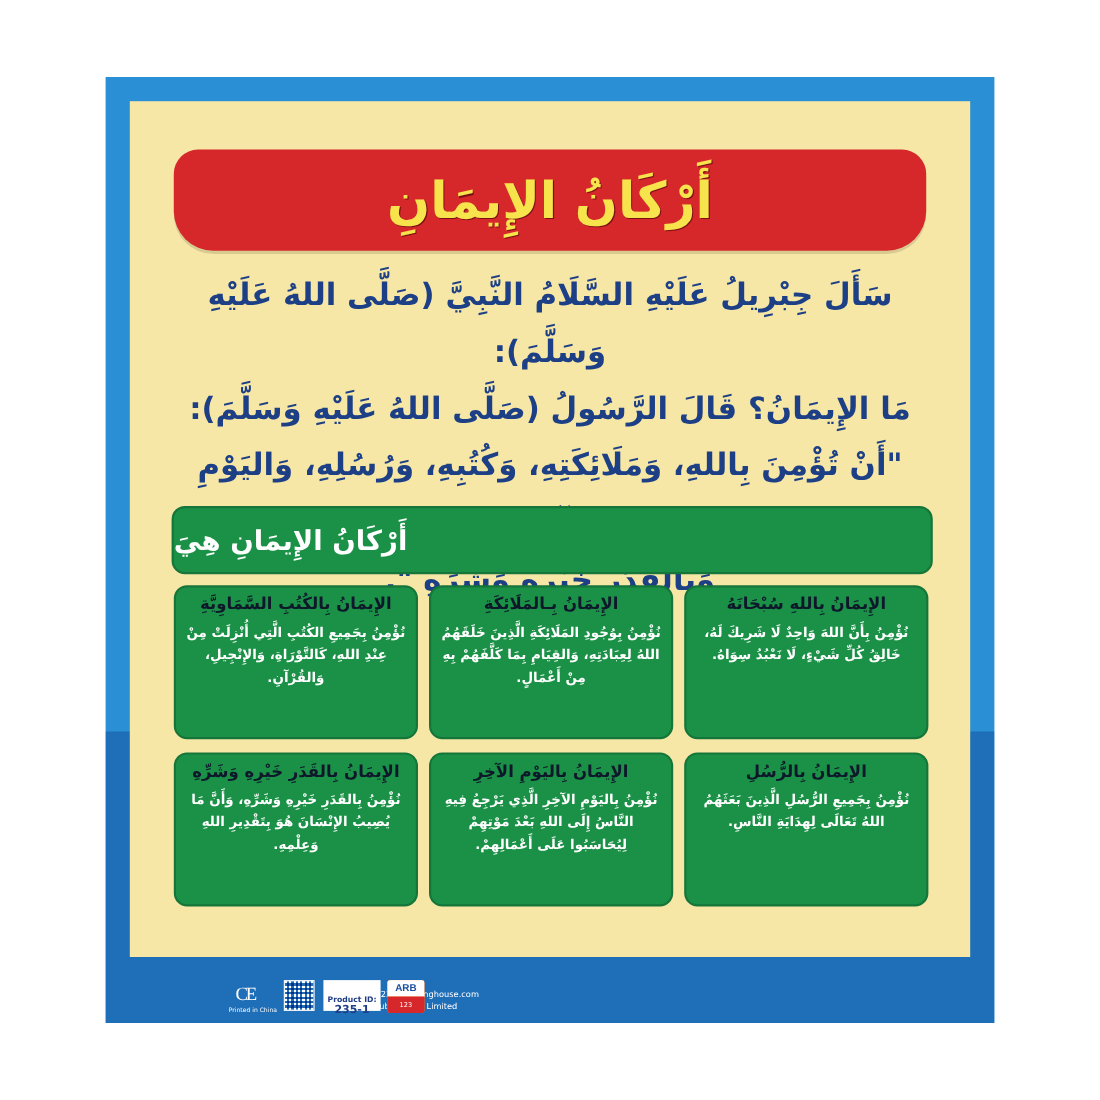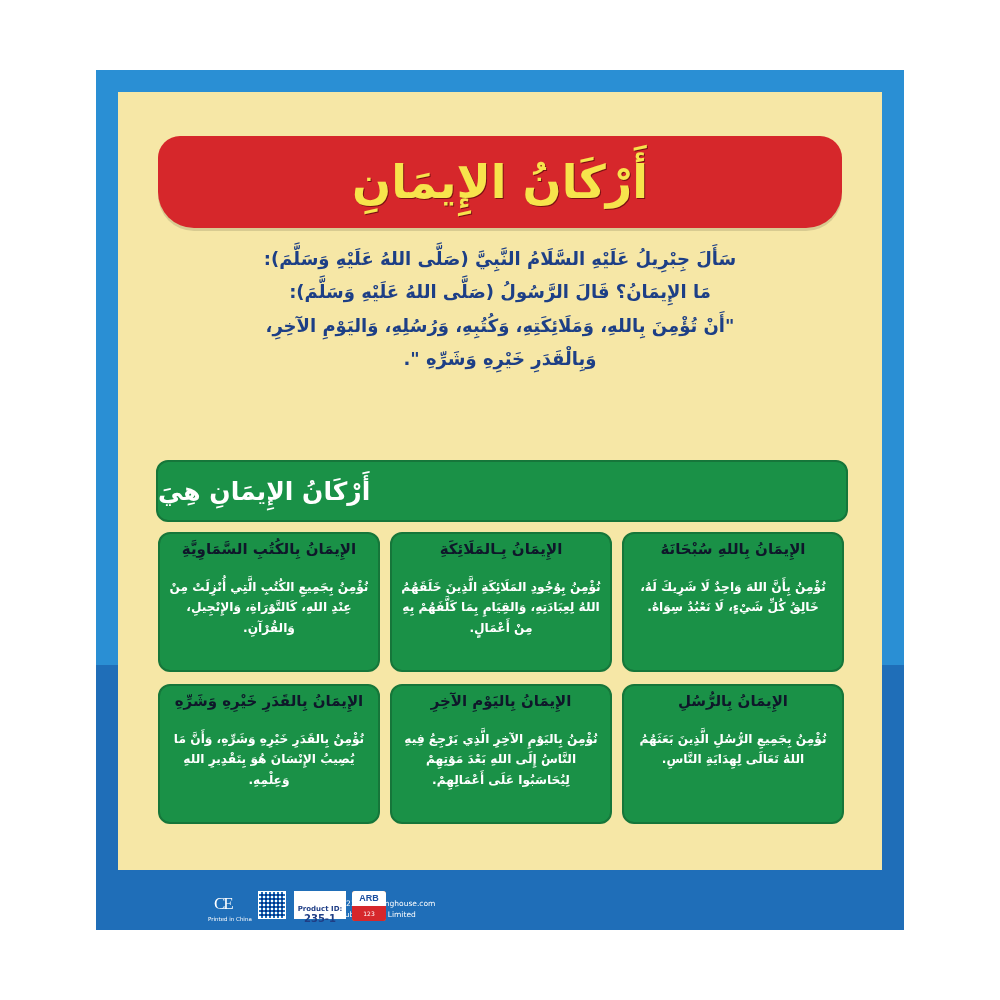--- a/index.html
+++ b/index.html
@@ -73,21 +73,21 @@
 
   
   .hadith {
     position: absolute;
     left: 40px;
     top: 150px;
     width: 684px;
     text-align: center;
     direction: rtl;
     color: #1d3f86;
-    font-size: 18px;
+    font-size: 28px;
     font-weight: bold;
     line-height: 1.85;
   }
   .hadith .line { display: block; }
 
   
   .green-header {
     position: absolute;
     left: 38px;
     top: 368px;
@@ -139,21 +139,20 @@
     margin-bottom: 6px;
     width: 100%;
   }
   .card .card-body {
     color: #ffffff;
     font-size: 12.2px;
     font-weight: bold;
     text-align: center;
     line-height: 1.7;
     width: 100%;
-    margin-top: 12px;
   }
 
   
   .footer {
     position: absolute;
     left: 22px;
     top: 818px;
     width: 764px;
     height: 42px;
     color: #ffffff;

